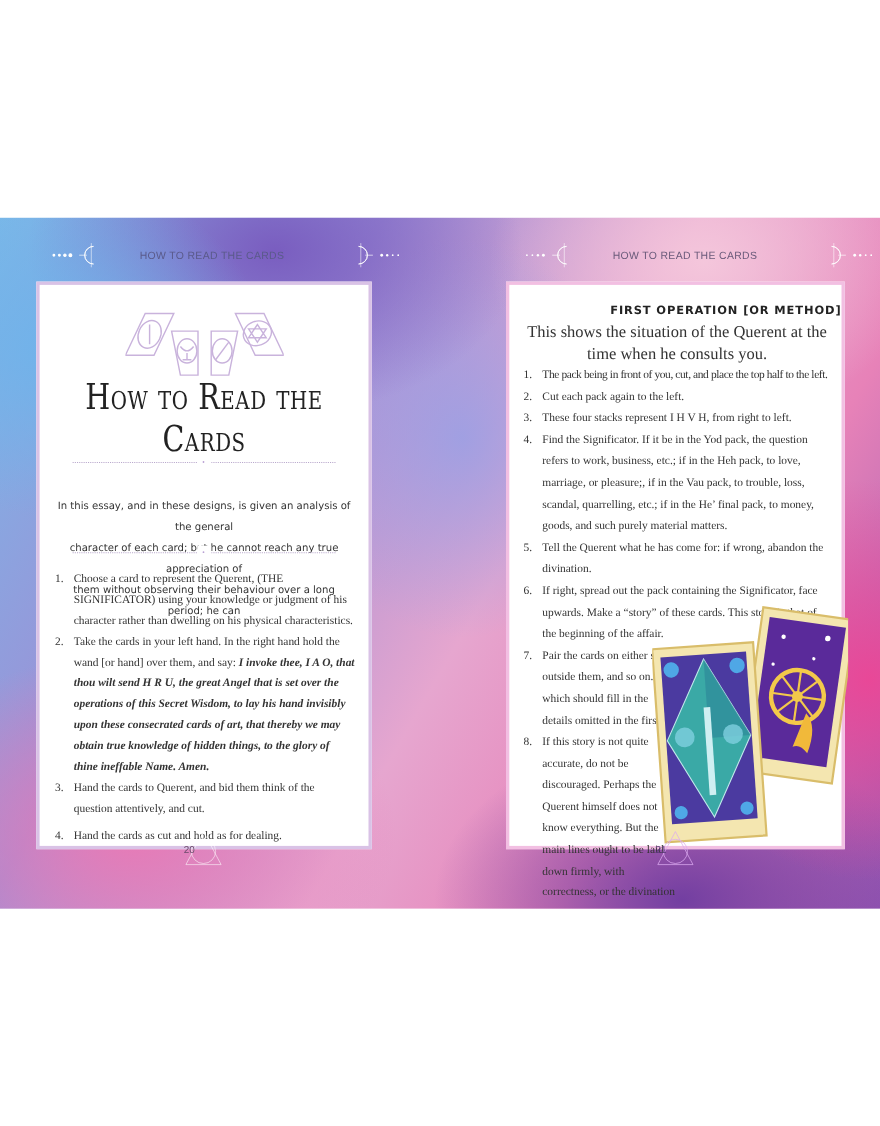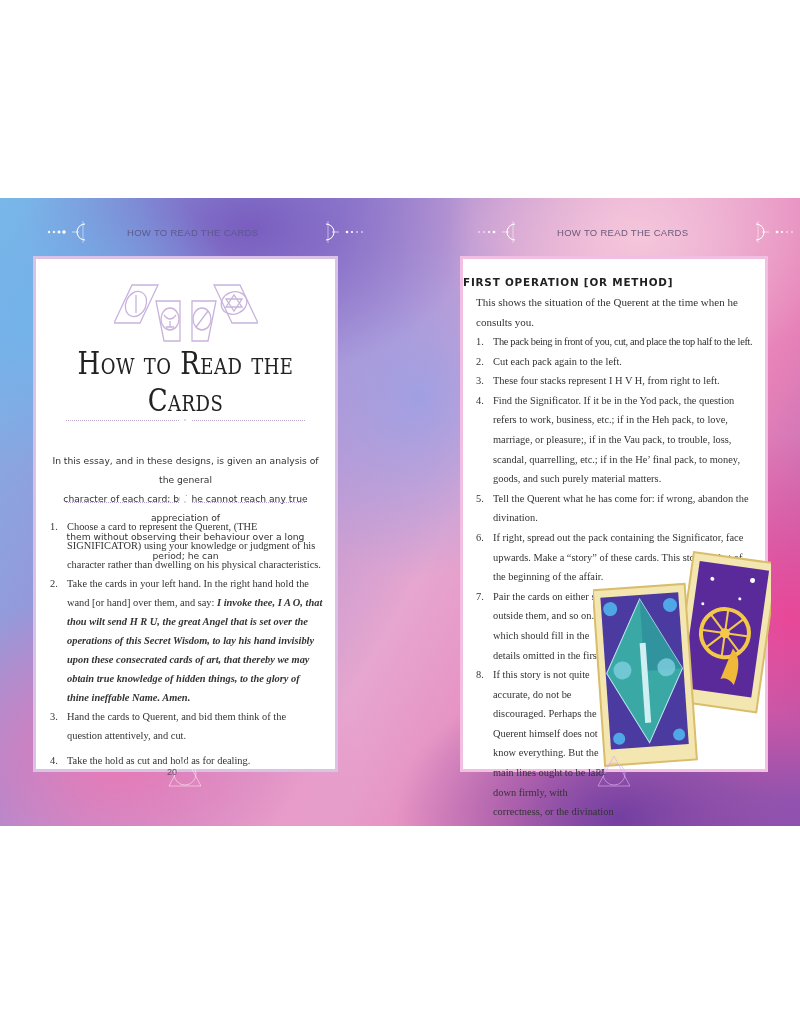--- a/index.html
+++ b/index.html
@@ -27,22 +27,22 @@
   .divider { position:absolute; left:30px; right:30px; height:12px; }
   .divider .line { position:absolute; top:6px; left:0; right:0; border-top:1px dotted #b9a8cc; }
   .divider .moon { position:absolute; left:50%; top:0; width:12px; height:12px; margin-left:-6px; background:#fff; }
   .intro { position:absolute; left:14px; right:14px; top:192px; text-align:center; font-family:"DejaVu Sans", sans-serif; font-size:9.2px; line-height:19px; color:#333; }
   .list { position:absolute; font-family:"Liberation Serif", serif; font-size:10.4px; line-height:19px; color:#333; margin:0; padding:0; list-style:none; }
   .list li { position:relative; padding-left:17px; }
   .list li .num { position:absolute; left:0; top:0; }
   .left-list { left:14px; right:12px; top:258px; }
   .em { font-weight:bold; font-style:italic; }
   .gap { margin-top:6px; }
-  .section-head { position:absolute; left:0; right:0; top:17px; text-align:left; font-family:"DejaVu Sans", sans-serif; font-weight:bold; font-size:10.4px; letter-spacing:0.8px; color:#222; }
-  .right-intro { position:absolute; left:13px; right:10px; top:34px; font-family:"Liberation Serif", serif; font-size:11px; line-height:19.6px; color:#333; }
+  .section-head { position:absolute; left:0; right:0; top:17px; text-align:right; font-family:"DejaVu Sans", sans-serif; font-weight:bold; font-size:10.4px; letter-spacing:0.8px; color:#222; }
+  .right-intro { position:absolute; left:13px; right:10px; top:34px; font-family:"Liberation Serif", serif; font-size:15px; line-height:19.6px; color:#333;text-align:center; }
   .right-list { left:13px; right:8px; top:73px; line-height:19.6px; }
   .right-list .narrow2 { width:122px; }
   .card-art { position:absolute; left:130px; top:288px; width:178px; height:224px; }
   .folio { position:absolute; top:556px; width:36px; height:36px; display:flex; align-items:center; }
   .folio svg { position:absolute; left:0; top:0; }
   .folio span { position:relative; font-size:9px; color:#6a4a6a; }
 </style>
 </head>
 <body>
 
@@ -112,21 +112,21 @@
       <svg class="moon" viewBox="0 0 12 12">
           <path d="M4 1 a5 5 0 1 1 0 10 a4 4 0 1 0 0-10z" fill="#b9a0d4"></path>
           <circle cx="5" cy="6" r="0.8" fill="#b9a0d4"></circle>
         </svg>
     </div>
 
     <ol class="list left-list">
       <li><span class="num">1.</span><span>Choose a card to represent the Querent, (THE SIGNIFICATOR) using your knowledge or judgment of his character rather than dwelling on his physical characteristics.</span></li>
       <li><span class="num">2.</span><span>Take the cards in your left hand. In the right hand hold the wand [or hand] over them, and say: </span><span class="em">I invoke thee, I A O, that thou wilt send H R U, the great Angel that is set over the operations of this Secret Wisdom, to lay his hand invisibly upon these consecrated cards of art, that thereby we may obtain true knowledge of hidden things, to the glory of thine ineffable Name. Amen.</span></li>
       <li><span class="num">3.</span><span>Hand the cards to Querent, and bid them think of the question attentively, and cut.</span></li>
-      <li class="gap"><span class="num">4.</span><span>Take the hold as cut and hold as for dealing.</span></li>
+      <li class="gap"><span class="num">4.</span><span>Hand the cards as cut and hold as for dealing.</span></li>
     </ol>
   </div>
 
   <div class="folio" style="left:167px;">
     <svg width="36" height="36" viewBox="0 0 36 36" fill="none" stroke="rgba(255,255,255,0.7)" stroke-width="0.7">
         <path d="M18 2 L34 32 L2 32 Z"></path>
         <circle cx="18" cy="20" r="11"></circle>
       </svg>
     <span>20</span>
   </div>

